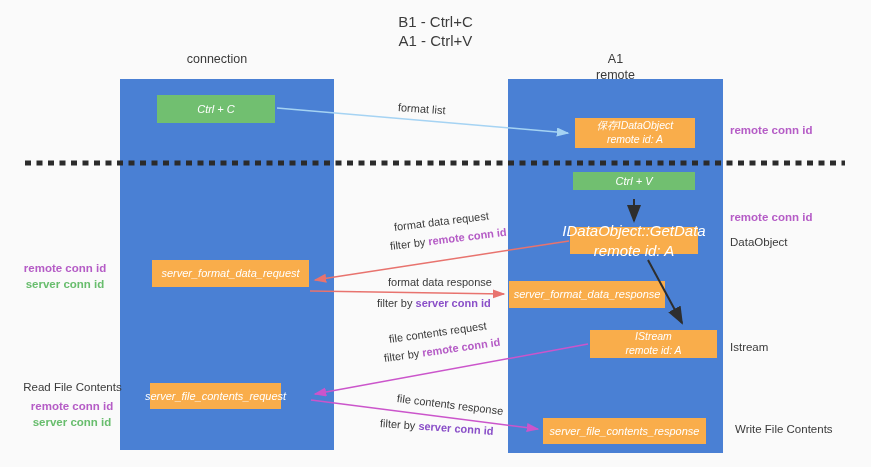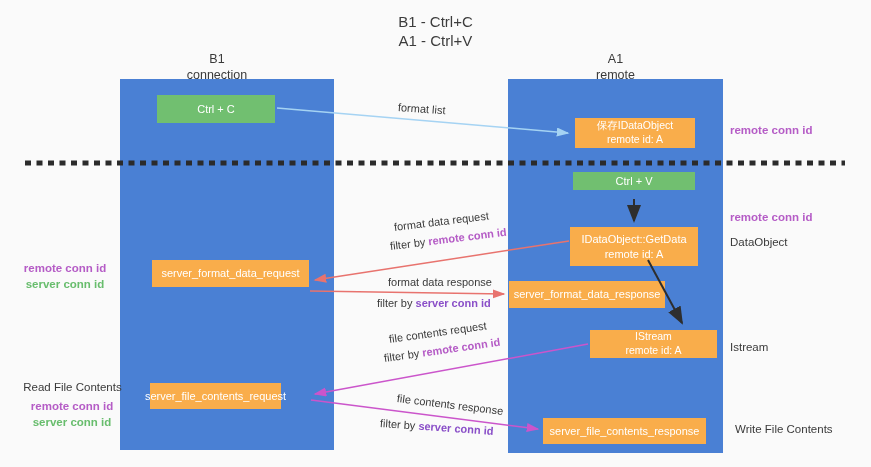--- a/index.html
+++ b/index.html
@@ -21,27 +21,27 @@
   
   .lane-header{text-align:center;font-size:12.5px;line-height:1.3;color:#3a3a3a;}
   .lh-left{left:110px;top:51px;width:214px;}
   .lh-right{left:508px;top:51px;width:215px;}
   
   .lane{background:var(--lane-blue);z-index:1;}
   .lane-left{left:120px;top:79px;width:214px;height:371px;}
   .lane-right{left:508px;top:79px;width:215px;height:374px;}
   
   .node{z-index:2;display:flex;flex-direction:column;align-items:center;justify-content:center;
-        color:#fff;font-size:11px;line-height:1.3;text-align:left;}
+        color:#fff;font-size:11px;line-height:1.3;text-align:left;font-style:italic;}
   .orange{background:var(--box-orange);}
   .green{background:var(--box-green);}
   .b-ctrl-c{left:157px;top:95px;width:118px;height:28px;}
   .b-save{left:575px;top:118px;width:120px;height:30px;font-size:10.5px;}
   .b-ctrl-v{left:573px;top:172px;width:122px;height:18px;}
-  .b-getdata{left:570px;top:227px;width:128px;height:39px;font-size:11px;}
+  .b-getdata{left:570px;top:227px;width:128px;height:27px;font-size:15px;}
   .b-format-req{left:152px;top:260px;width:157px;height:27px;}
   .b-format-res{left:509px;top:281px;width:156px;height:27px;}
   .b-istream{left:590px;top:330px;width:127px;height:28px;font-size:10.5px;}
   .b-file-req{left:150px;top:383px;width:131px;height:26px;}
   .b-file-res{left:543px;top:418px;width:163px;height:26px;}
   
   .side{font-size:11.5px;z-index:4;white-space:nowrap;}
   .magenta{color:var(--text-magenta);font-weight:bold;}
   .greent{color:var(--text-green);font-weight:bold;}
   .purplet{color:var(--text-purple);font-weight:bold;}
@@ -79,21 +79,20 @@
 </style>
 </head>
 <body>
 
 <div class="abs title-wrap">
   <div>B1 - Ctrl+C</div>
   <div>A1 - Ctrl+V</div>
 </div>
 
 <div class="abs lane-header lh-left">
-  <div>B1</div>
   <div>connection</div>
 </div>
 <div class="abs lane-header lh-right">
   <div>A1</div>
   <div>remote</div>
 </div>
 
 <div class="abs lane lane-left"></div>
 <div class="abs lane lane-right"></div>
 

